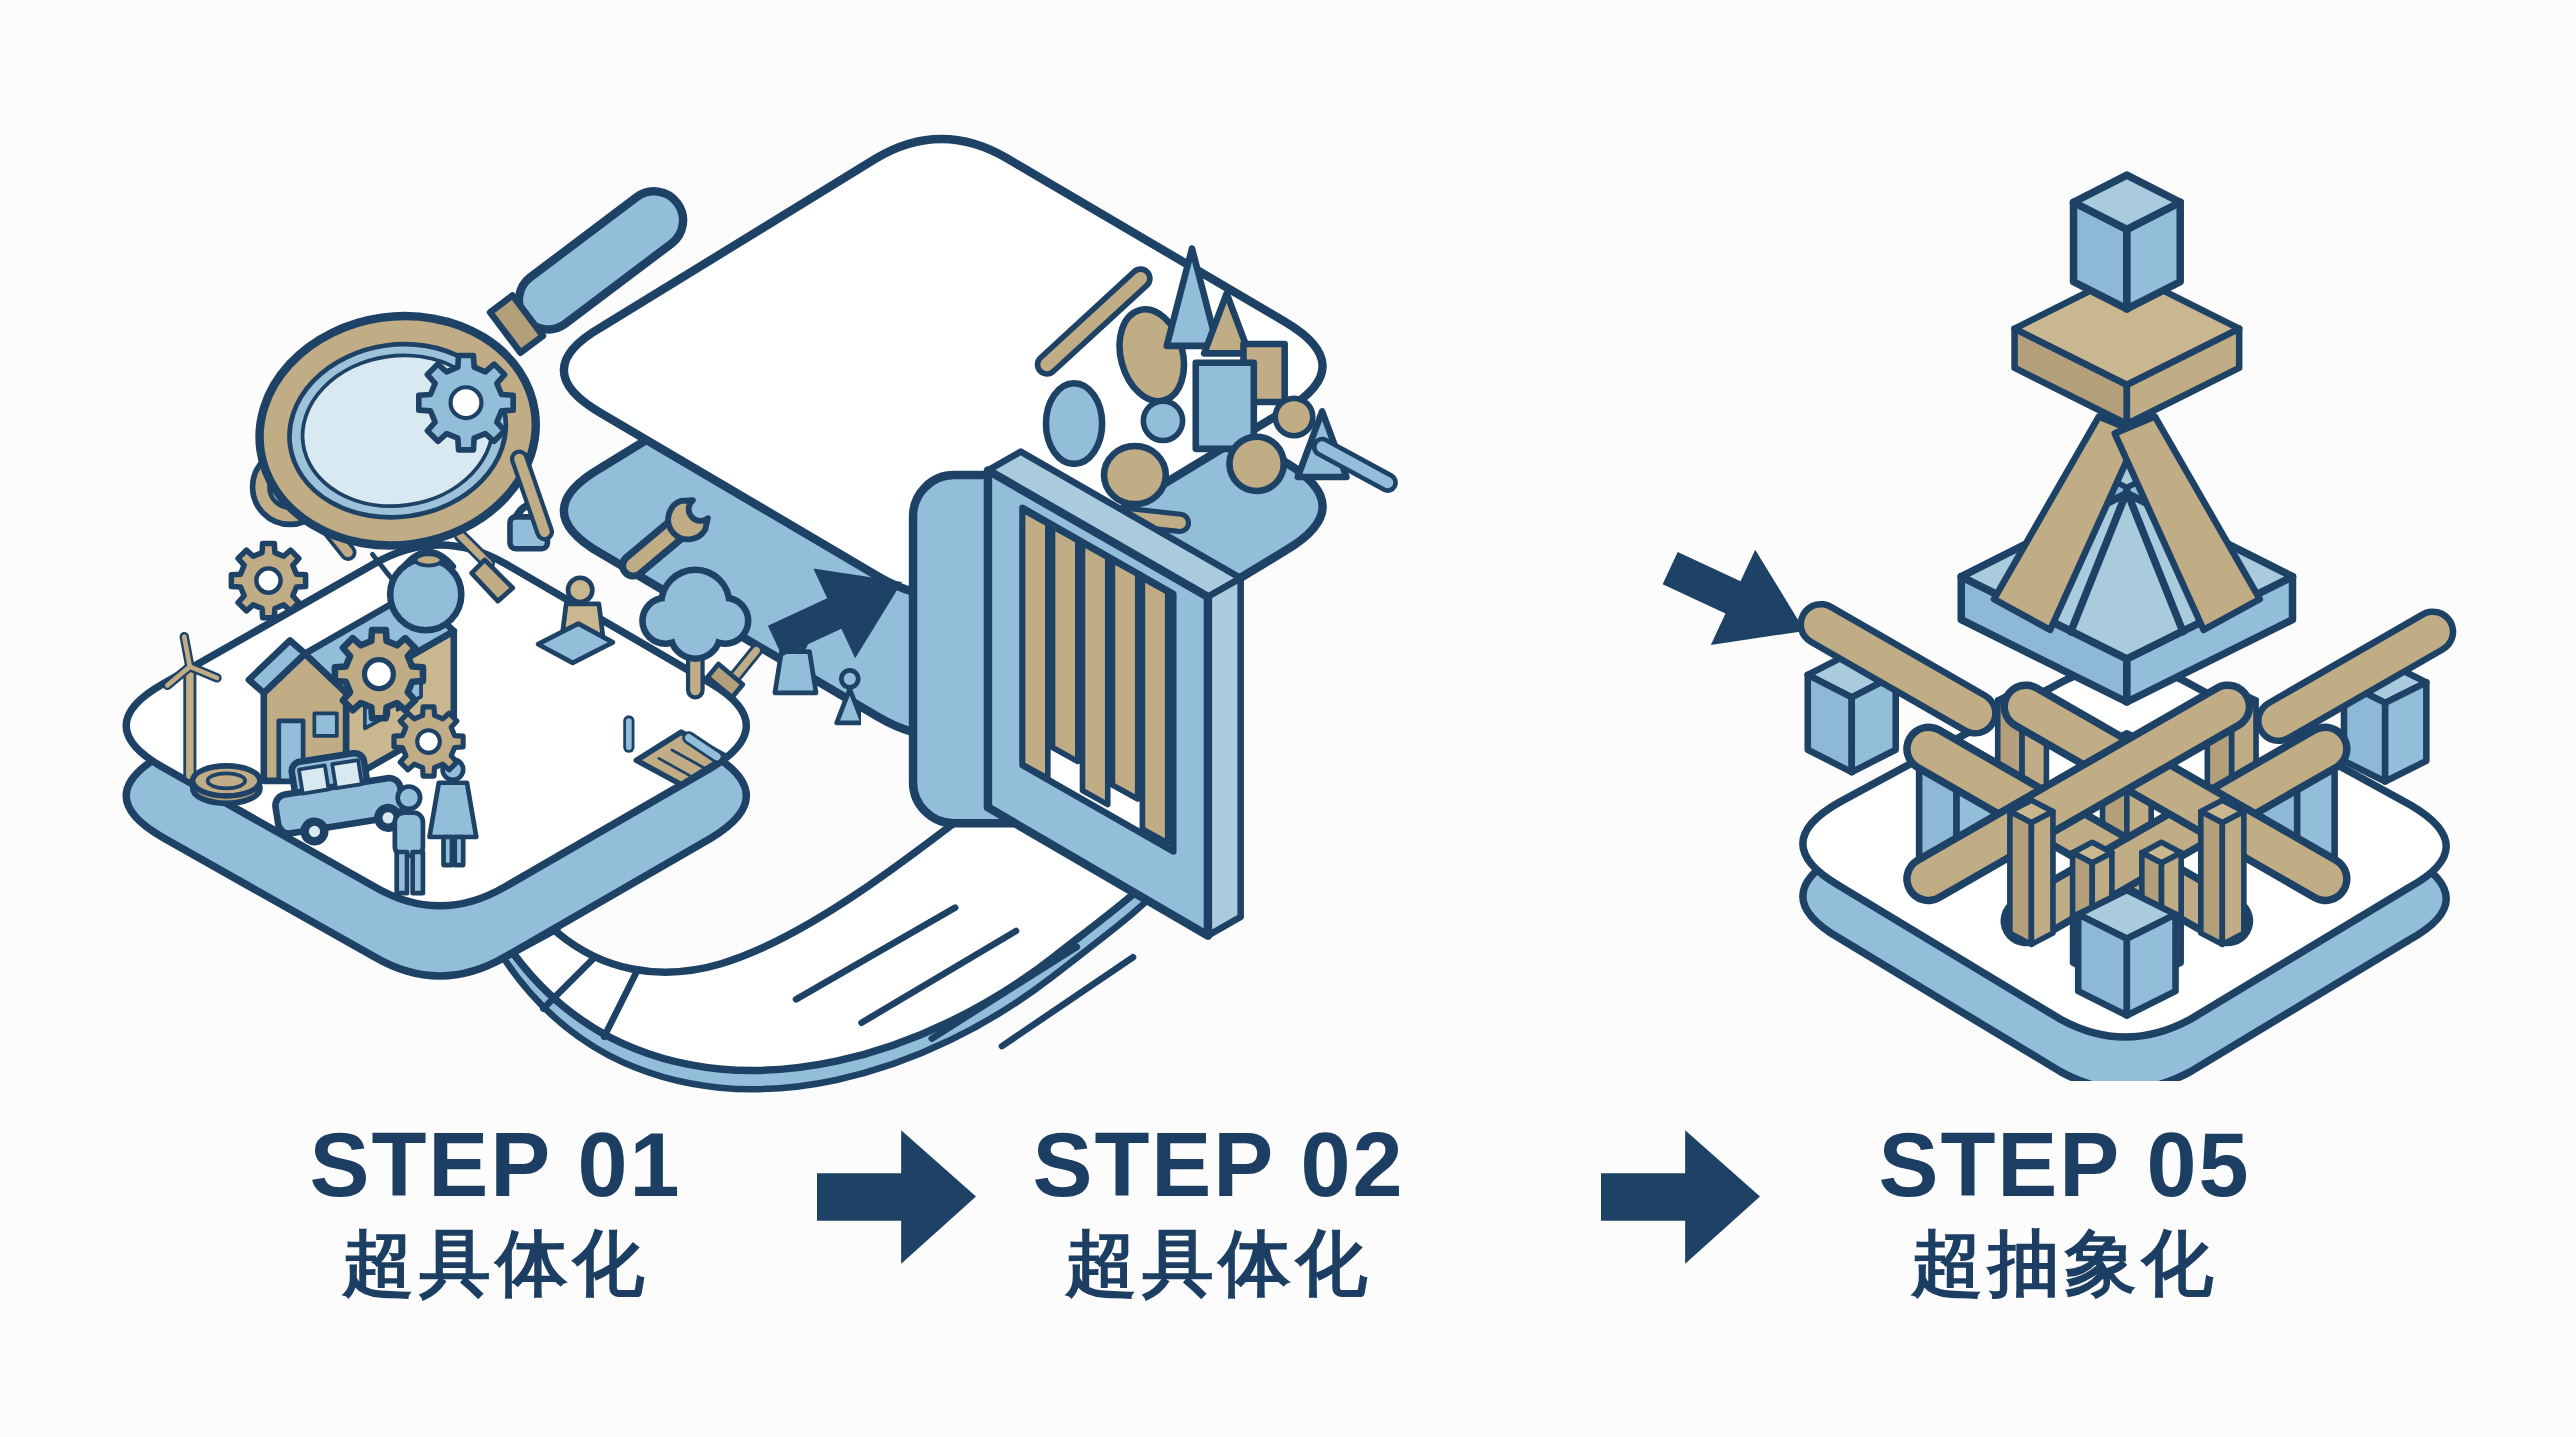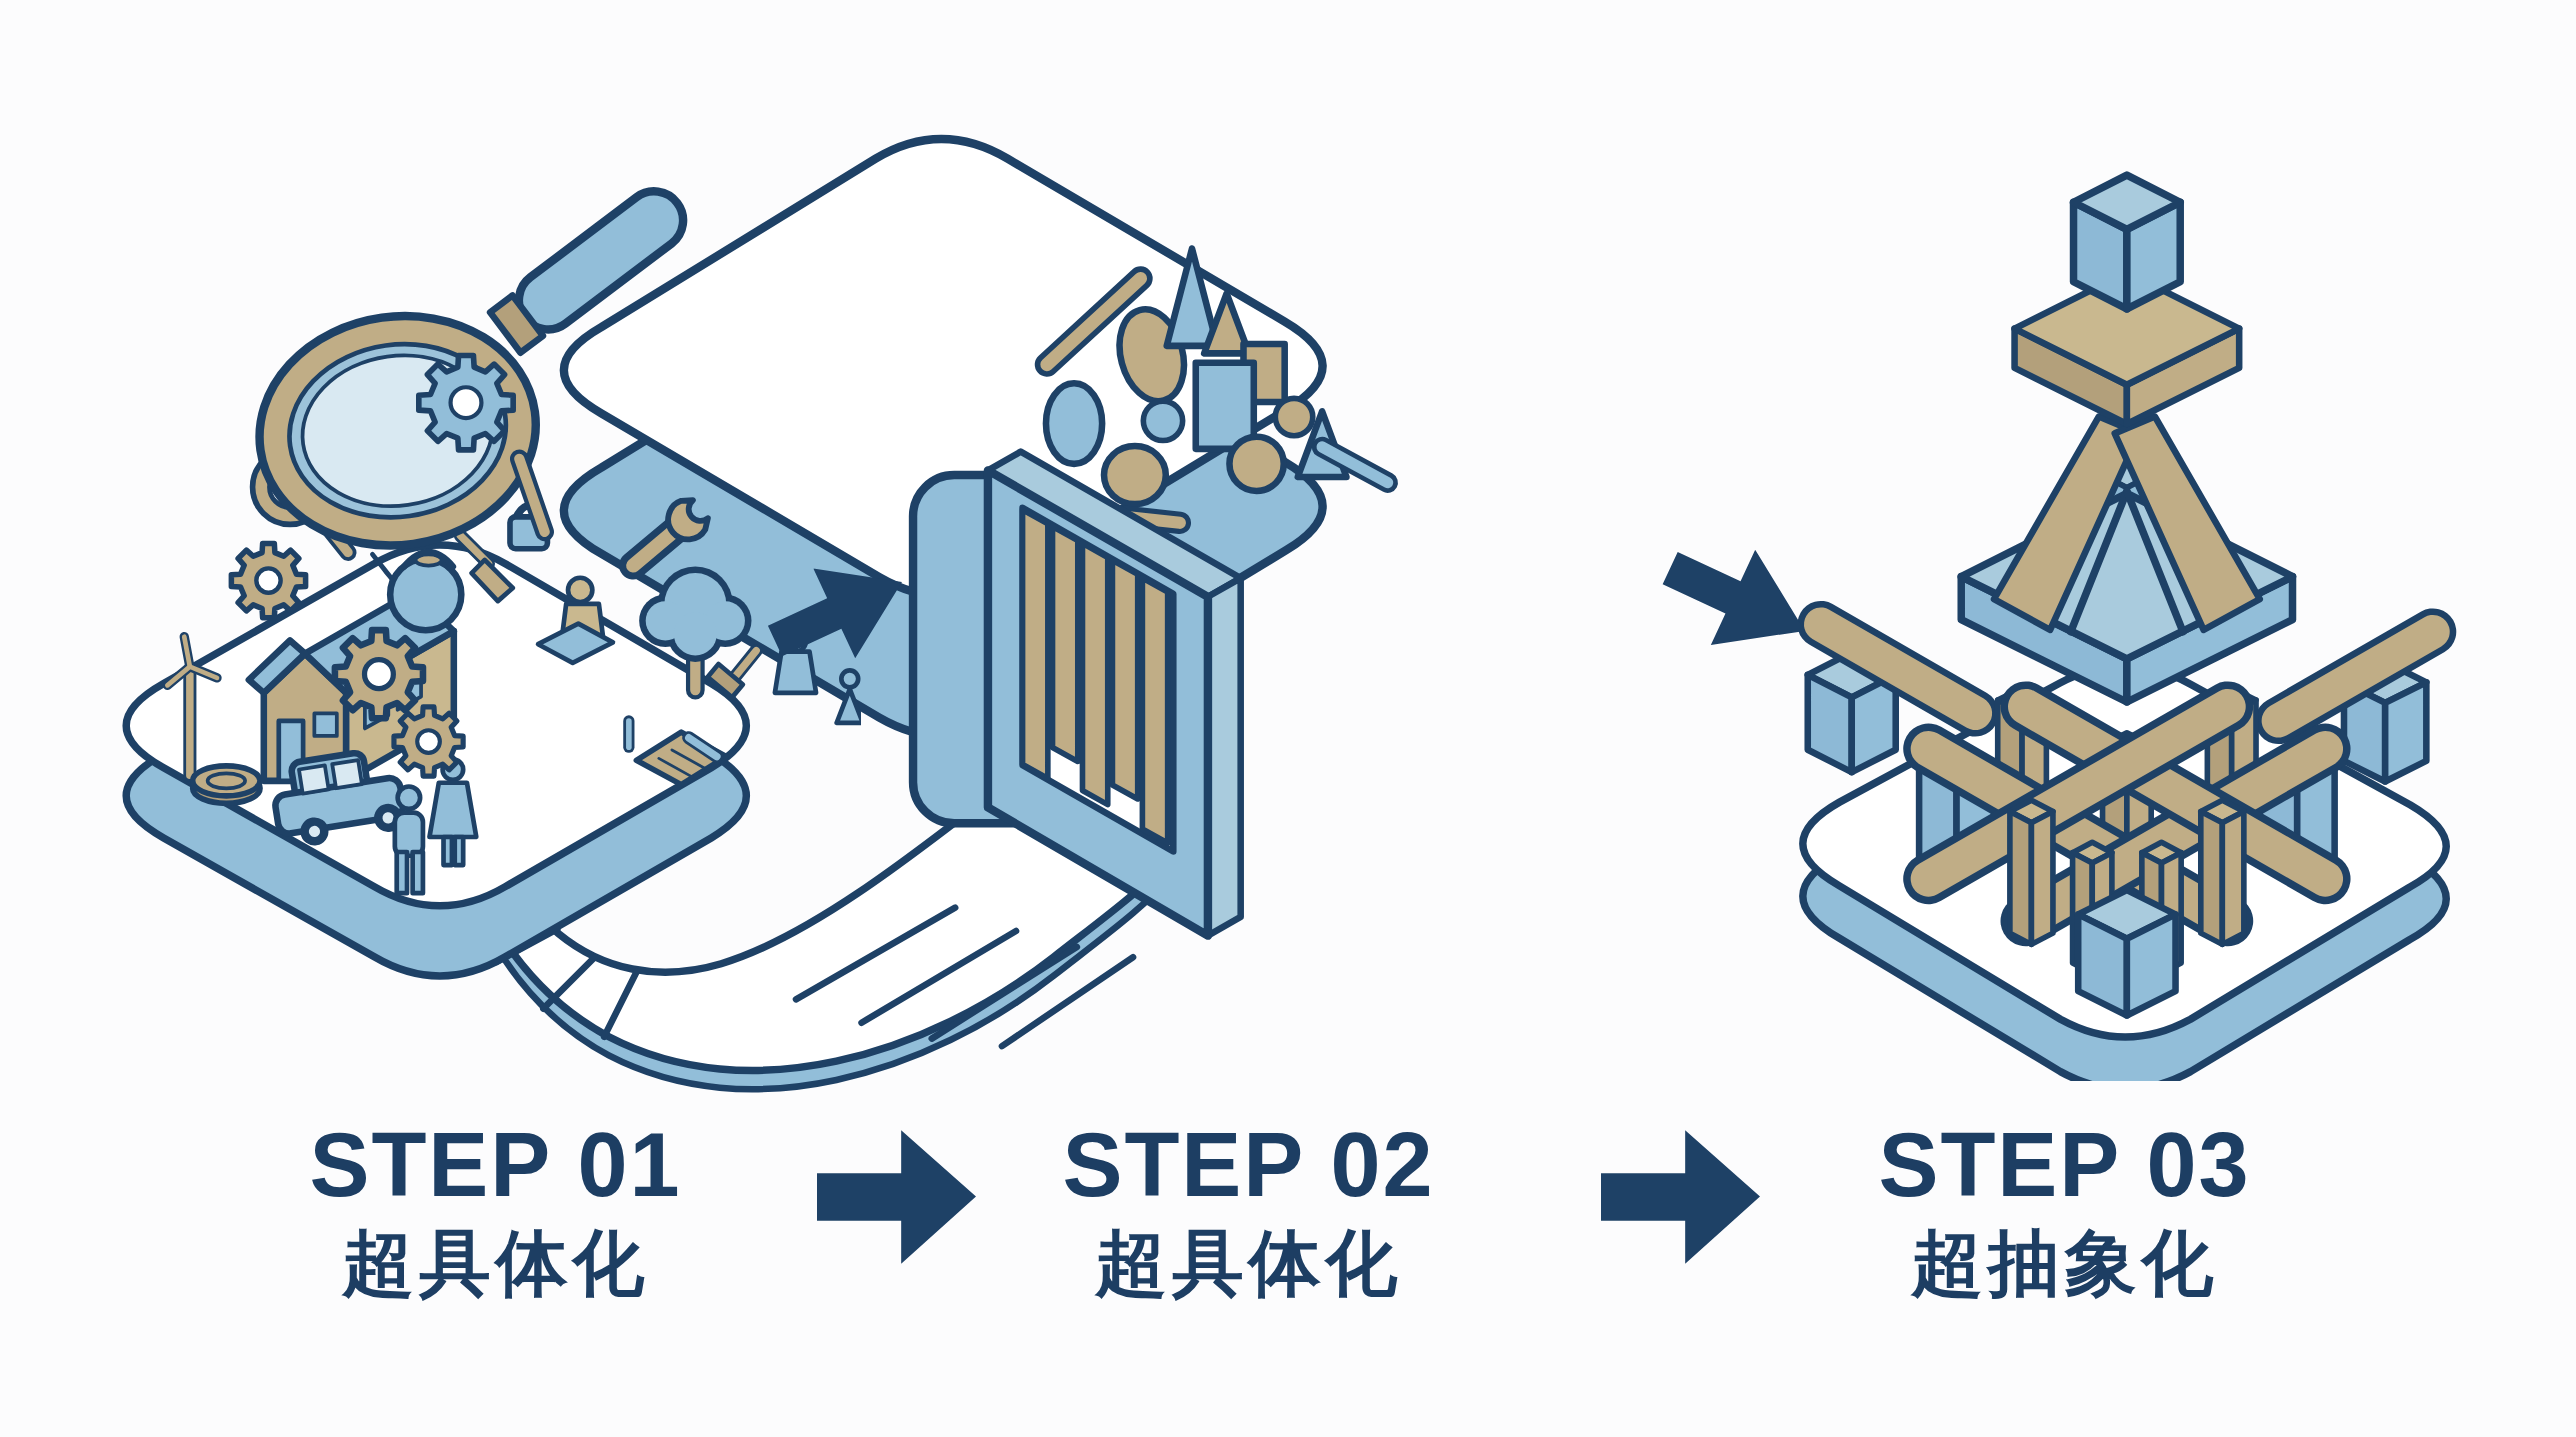--- a/index.html
+++ b/index.html
@@ -381,26 +381,26 @@
     <polygon class="arrow" points="0,35 70,35 70,0 150,53 70,106 70,71 0,71"></polygon>
   </svg>
   <svg class="abs" style="left:1659px;top:547px;z-index:4;transform:rotate(25deg);" width="157" height="105" viewBox="0 0 150 106">
     <polygon class="arrow" points="0,35 70,35 70,0 150,53 70,106 70,71 0,71"></polygon>
   </svg>
 
   <div class="step-label" style="left:271px;top:1120px;">
     <div class="step-num">STEP 01</div>
     <div class="step-title">超具体化</div>
   </div>
-  <div class="step-label" style="left:1024px;top:1120px;">
+  <div class="step-label" style="left:994px;top:1120px;">
     <div class="step-num">STEP 02</div>
     <div class="step-title">超具体化</div>
   </div>
   <div class="step-label" style="left:1840px;top:1120px;">
-    <div class="step-num">STEP 03</div>
+    <div class="step-num">STEP 05</div>
     <div class="step-title">超抽象化</div>
   </div>
 
   <svg class="abs" style="left:817px;top:1130px;z-index:4;" width="159" height="134" viewBox="0 0 170 143">
     <polygon class="arrow" points="0,46 90,46 90,0 170,71 90,143 90,97 0,97"></polygon>
   </svg>
   <svg class="abs" style="left:1601px;top:1130px;z-index:4;" width="159" height="134" viewBox="0 0 170 143">
     <polygon class="arrow" points="0,46 90,46 90,0 170,71 90,143 90,97 0,97"></polygon>
   </svg>
 

